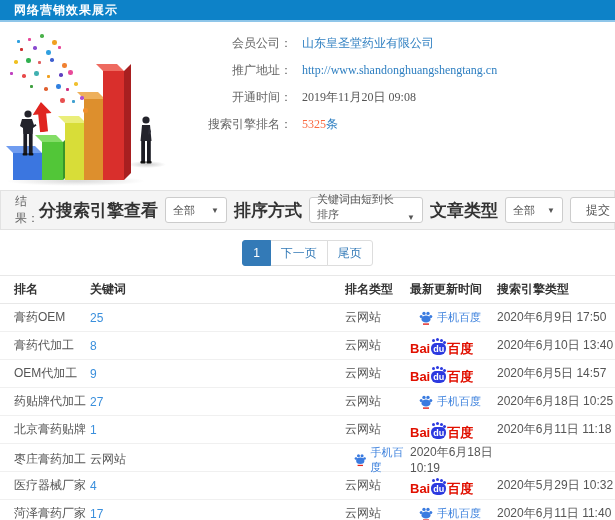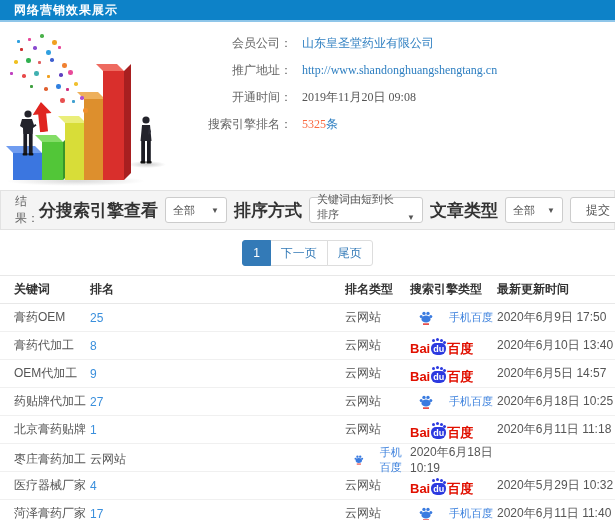--- a/index.html
+++ b/index.html
@@ -65,21 +65,21 @@
     padding-left:14px; align-items:center; }
   .thead { height:28px; font-size:12px; font-weight:bold; color:#333; border-bottom:1px solid #e8e8e8; }
   .trow { height:28px; font-size:12px; border-bottom:1px solid #f0f0f0; }
   .cell-kw { color:#555; }
   .cell-rank { color:#3a8fdc; cursor:pointer; }
   .cell-type { color:#555; }
   .cell-date { color:#555; }
 
   
   .eng-mobile { display:flex; align-items:center; padding-left:9px; }
-  .eng-mobile .m-label { color:#3e82dd; font-size:11px; margin-left:16px; }
+  .eng-mobile .m-label { color:#3e82dd; font-size:11px; margin-left:4px; }
   .eng-baidu { display:flex; align-items:center;margin-top:6px; }
   .eng-baidu .bai, .eng-baidu .cn { color:#e11000; font-weight:bold; font-size:13px; }
   .du-badge { display:inline-block; position:relative; background:#2c3ae0; color:#fff;
     font-size:9px; font-weight:bold; padding:2px 2px 1px; border-radius:5px 5px 6px 6px;
     margin:0 1px; line-height:9px; }
   .du-badge::before { content:""; position:absolute; top:-4px; left:1px; width:3px; height:3px;
     border-radius:50%; background:#2c3ae0;
     box-shadow:4px -1px 0 #2c3ae0, 8px 0 0 #2c3ae0, 11px 2px 0 #2c3ae0; }
 </style>
 </head>
@@ -211,25 +211,25 @@
 <div class="pager-zone">
   <div class="pager">
     <span class="page-btn active">1</span>
     <span class="page-btn">下一页</span>
     <span class="page-btn">尾页</span>
   </div>
 </div>
 
 <div class="table">
   <div class="thead">
+    <span>排名</span>
     <span>关键词</span>
-    <span>排名</span>
     <span>排名类型</span>
+    <span>最新更新时间</span>
     <span>搜索引擎类型</span>
-    <span>最新更新时间</span>
   </div>
   <div id="tbody">
       <div class="trow">
         <span class="cell-kw">膏药OEM</span>
         <span class="cell-rank">25</span>
         <span class="cell-type">云网站</span>
         <span class="eng-mobile">
           <svg width="14" height="15" viewBox="0 0 14 15">
             <ellipse cx="7" cy="9" rx="4.6" ry="3.6" fill="#3a7be0"></ellipse>
             <circle cx="2.2" cy="6.4" r="1.5" fill="#3a7be0"></circle>

